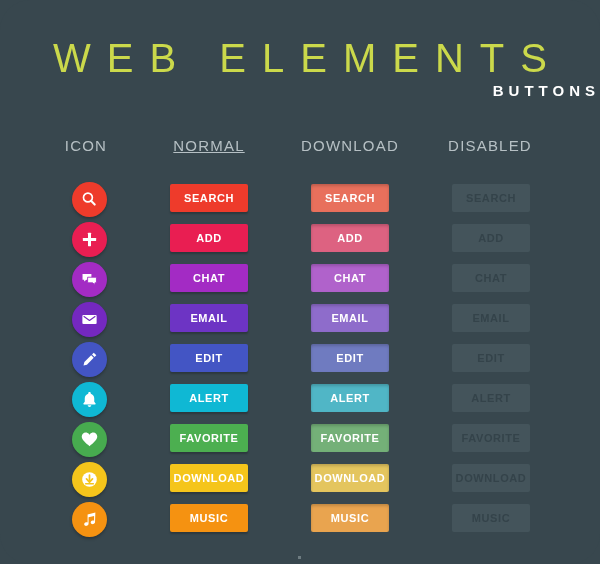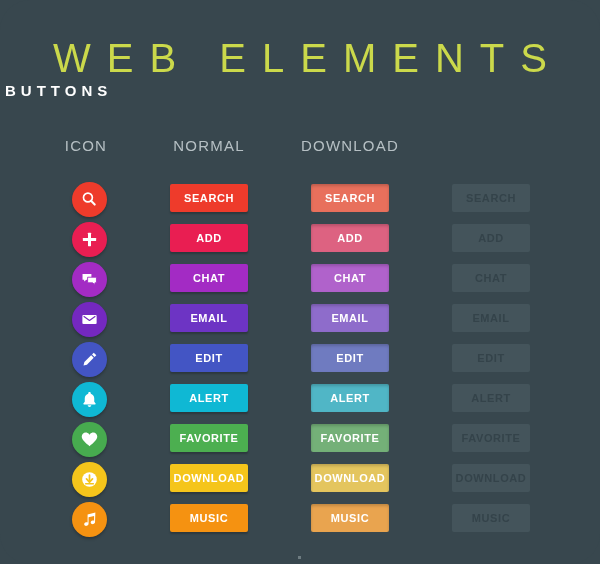--- a/index.html
+++ b/index.html
@@ -35,21 +35,21 @@
     letter-spacing: 16px;
     text-indent: 16px;
     line-height: 44px;
     white-space: nowrap;
   }
   .subtitle {
     position: absolute;
     top: 82px;
     left: 0;
     width: 600px;
-    text-align: left;
+    text-align: right;
     color: #ffffff;
     font-size: 15px;
     font-weight: bold;
     letter-spacing: 5px;
     text-indent: 5px;
     line-height: 18px;
   }
 
   
   .col-headers {
@@ -64,21 +64,21 @@
     top: 0;
     width: 140px;
     text-align: center;
     color: #b6c0c4;
     font-size: 15px;
     font-weight: 400;
     letter-spacing: 1.2px;
     line-height: 20px;
   }
   .col-head.c0 { left: 16px; }
-  .col-head.c1 { left: 139px; }
+  .col-head.c1 { left: 139px; text-decoration: underline; }
   .col-head.c2 { left: 280px; }
   .col-head.c3 { left: 420px; }
 
   
   .rows {
     position: absolute;
     top: 180px;
     left: 0;
     width: 512px;
   }
@@ -152,20 +152,21 @@
 
 <div class="page" style="background: rgb(56, 71, 78);">
 
   <div class="title" style="color: rgb(203, 217, 75);">WEB ELEMENTS</div>
   <div class="subtitle" style="color: rgb(255, 255, 255);">BUTTONS</div>
 
   <div class="col-headers">
     <div class="col-head c0">ICON</div>
     <div class="col-head c1">NORMAL</div>
     <div class="col-head c2">DOWNLOAD</div>
+    <div class="col-head c3">DISABLED</div>
   </div>
 
   <div class="rows" id="rows">
       <div class="row">
         <div class="icon-cell">
           <div class="icon-circle" style="background: rgb(238, 59, 43);">
             <svg width="19" height="19" viewBox="0 0 24 24">
               <circle cx="10" cy="9.5" r="5.6" fill="none" stroke="#fff" stroke-width="2.1"></circle>
               <line x1="13.9" y1="13.6" x2="18.6" y2="18.4" stroke="#fff" stroke-width="2.6" stroke-linecap="round"></line>
             </svg>

